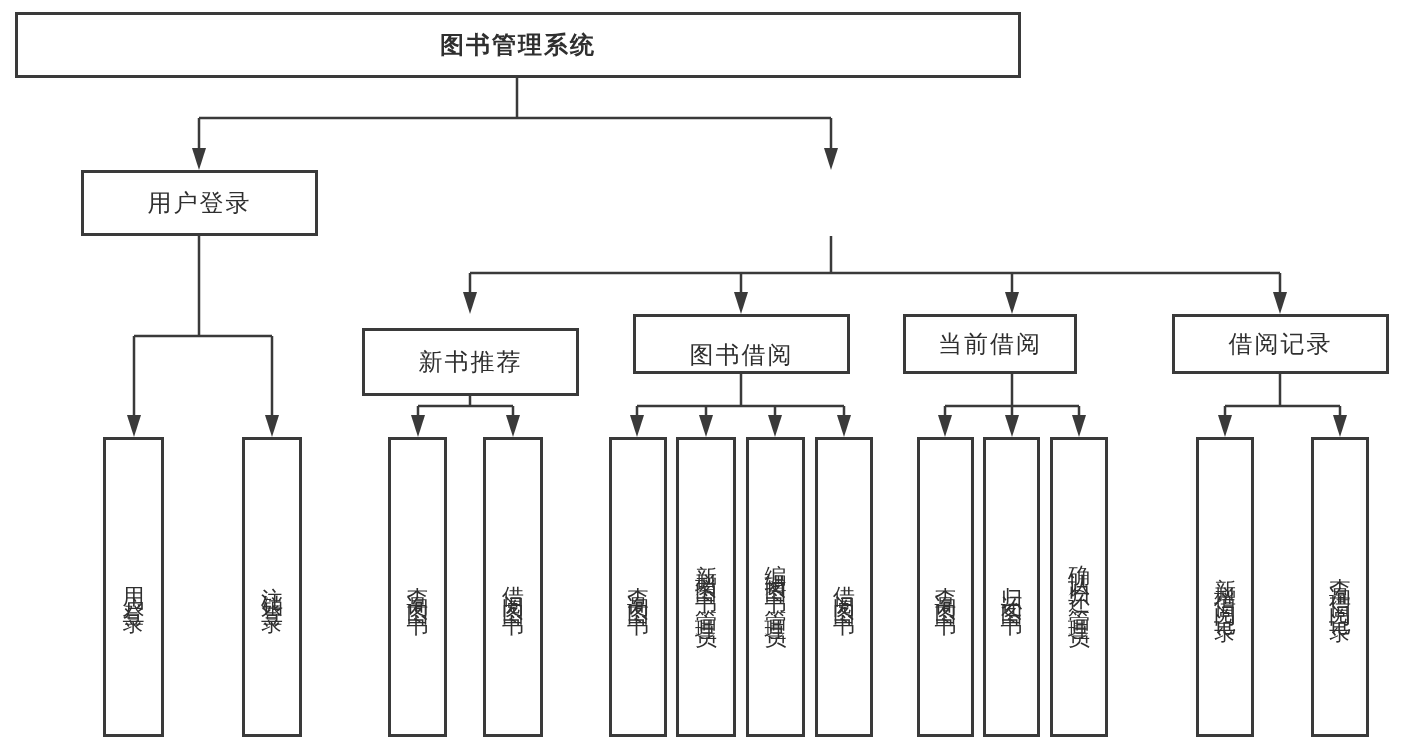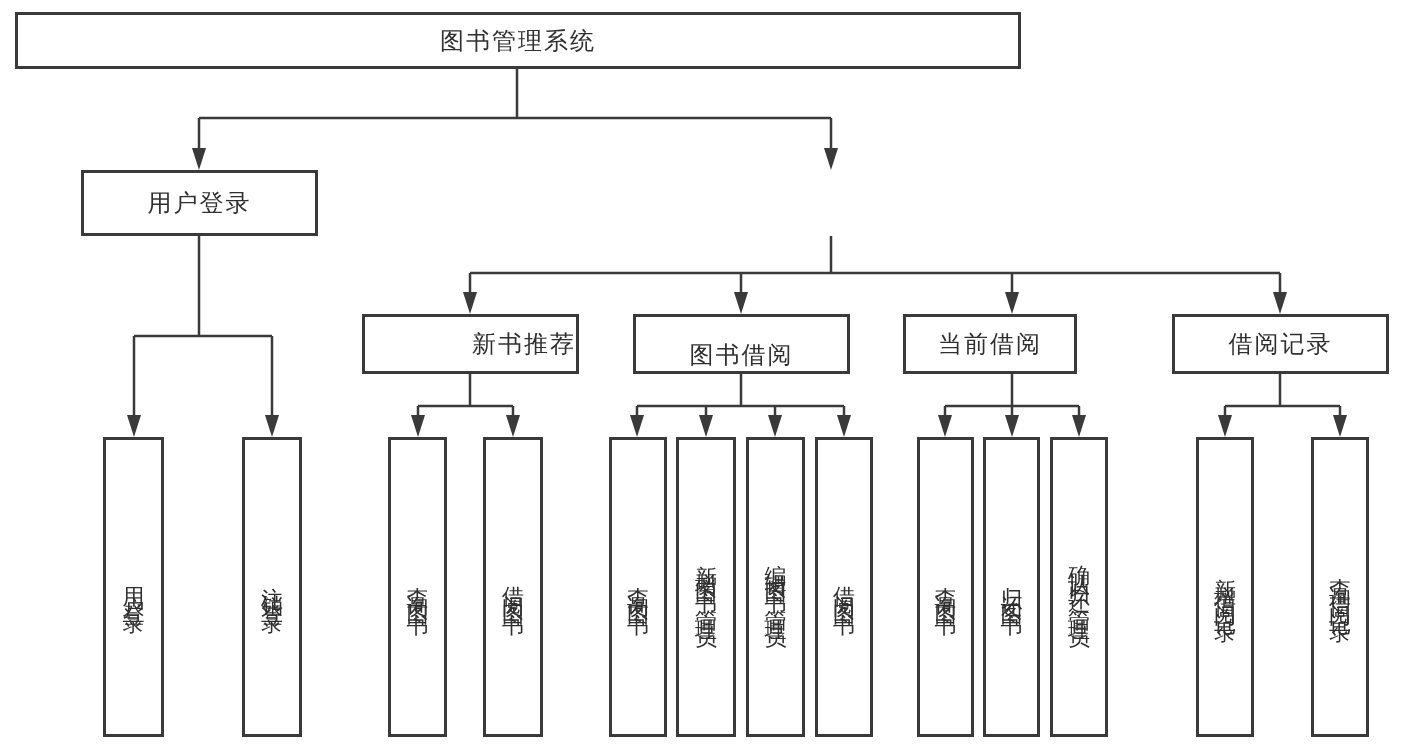--- a/index.html
+++ b/index.html
@@ -77,29 +77,29 @@
       <polygon points="768,415 782,415 775,437"></polygon>
       <polygon points="837,415 851,415 844,437"></polygon>
       <polygon points="938,415 952,415 945,437"></polygon>
       <polygon points="1005,415 1019,415 1012,437"></polygon>
       <polygon points="1072,415 1086,415 1079,437"></polygon>
       <polygon points="1218,415 1232,415 1225,437"></polygon>
       <polygon points="1333,415 1347,415 1340,437"></polygon>
     </g>
   </svg>
 
-  <div class="node h-node" style="left:15px;top:12px;width:1006px;height:57px;">
+  <div class="node h-node" style="left:15px;top:12px;width:1006px;height:66px;font-weight:bold;">
     <span>图书管理系统</span>
   </div>
 
   <div class="node h-node" style="left:81px;top:170px;width:237px;height:66px;">
     <span>用户登录</span>
   </div>
 
-  <div class="node h-node" style="left:362px;top:314px;width:217px;height:60px;justify-content:flex-end;">
+  <div class="node h-node" style="left:362px;top:328px;width:217px;height:68px;">
     <span>新书推荐</span>
   </div>
   <div class="node h-node" style="left:633px;top:314px;width:217px;height:60px;align-items:flex-end;">
     <span>图书借阅</span>
   </div>
   <div class="node h-node" style="left:903px;top:314px;width:174px;height:60px;">
     <span>当前借阅</span>
   </div>
   <div class="node h-node" style="left:1172px;top:314px;width:217px;height:60px;">
     <span>借阅记录</span>

